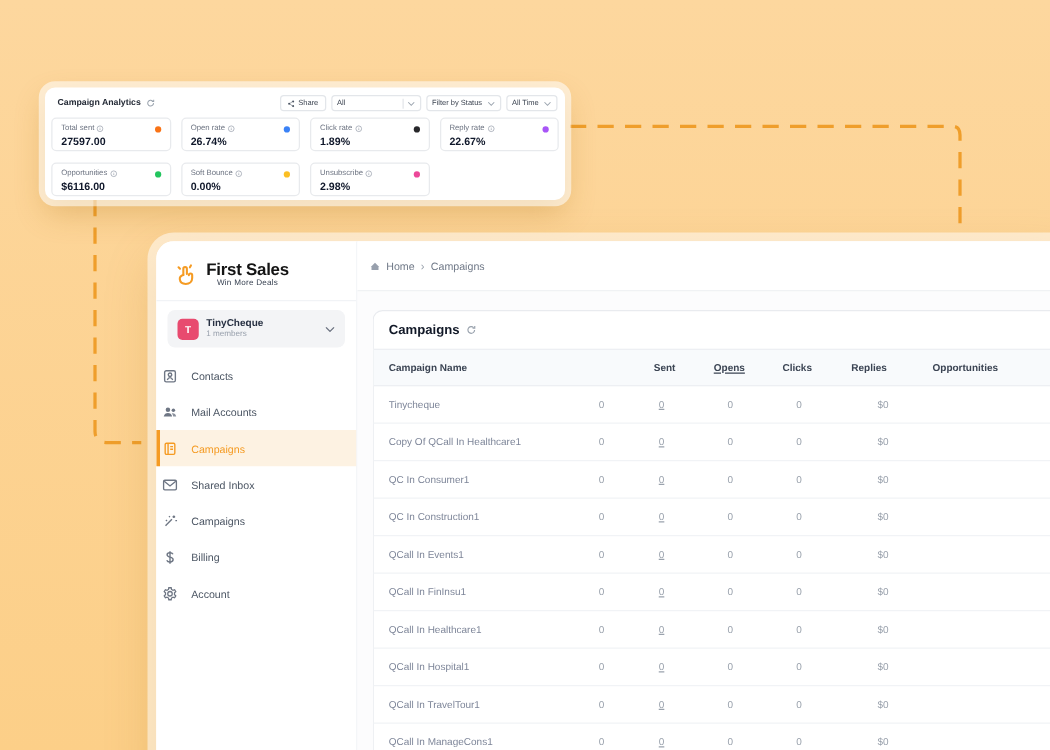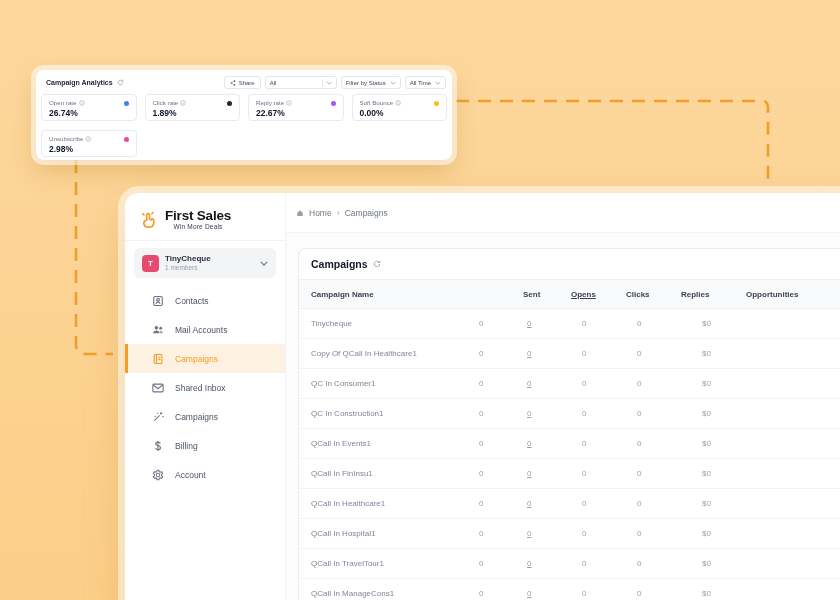--- a/index.html
+++ b/index.html
@@ -59,21 +59,21 @@
   .workspace{ display:flex; align-items:center; gap:6px; margin:7px 9px 0 9px; height:30px;
               background:#f3f4f6; border-radius:6px; padding:0 8px; cursor:pointer; }
   .ws-avatar{ width:17px; height:17px; border-radius:4px; background:var(--avatar-bg,#e84a6f); color:#fff;
               font-size:8px; font-weight:bold; display:flex; align-items:center; justify-content:center; flex:none; }
   .ws-text{ flex:1; min-width:0; }
   .ws-name{ font-size:8px; font-weight:600; color:#273042; line-height:1.2; }
   .ws-members{ font-size:6.5px; color:#98a0ac; line-height:1.2; }
   .icon-chevron-ws{ width:8px; height:5px; color:#6b7280; flex:none; }
 
   .nav{ margin-top:8px; }
-  .nav-item{ position:relative; display:flex; align-items:center; gap:11px; height:29px; padding-left:27px; cursor:pointer; }
+  .nav-item{ position:relative; display:flex; align-items:center; gap:11px; height:29px; padding-left:5px; cursor:pointer; }
   .nav-icon{ width:12px; height:12px; color:#6e7684; flex:none; display:flex; align-items:center; justify-content:center; }
   .nav-label{ font-size:8.5px; font-weight:500; color:#4b5563; }
   .nav-item.active{ background:#fdf2e2; }
   .nav-item.active::before{ content:""; position:absolute; left:0; top:0; bottom:0; width:3px; background:var(--accent,#f59b23); }
   .nav-item.active .nav-icon, .nav-item.active .nav-label{ color:var(--accent,#f59b23); }
 
   .content{ flex:1; display:flex; flex-direction:column; background:#fcfcfd; min-width:0; }
   .breadcrumb{ display:flex; align-items:center; gap:5px; height:40px; padding-left:10px;
                background:#fff; border-bottom:1px solid #f0f2f4; flex:none; }
   .icon-home{ width:8px; height:8px; color:#98a0ad; }
@@ -147,20 +147,31 @@
             <path d="M1 1l4 4 4-4" stroke="currentColor" stroke-width="1.4" fill="none"></path>
           </svg>
       </div>
     </div>
   </div>
 
   <div class="metric-grid">
 
     <div class="metric-card">
       <div class="metric-label-row">
+          <span class="metric-label">Total sent</span>
+        <svg class="icon-info" viewBox="0 0 10 10">
+            <circle cx="5" cy="5" r="3.8" fill="none" stroke="currentColor"></circle>
+            <path d="M5 4.4v2.4M5 3v.4" stroke="currentColor"></path>
+          </svg>
+        </div>
+      <div class="metric-value">27597.00</div>
+      <span class="dot" style="background: rgb(249, 115, 22);"></span>
+    </div>
+    <div class="metric-card">
+      <div class="metric-label-row">
           <span class="metric-label">Open rate</span>
         <svg class="icon-info" viewBox="0 0 10 10">
             <circle cx="5" cy="5" r="3.8" fill="none" stroke="currentColor"></circle>
             <path d="M5 4.4v2.4M5 3v.4" stroke="currentColor"></path>
           </svg>
         </div>
       <div class="metric-value">26.74%</div>
       <span class="dot" style="background: rgb(59, 130, 246);"></span>
     </div>
     <div class="metric-card">
@@ -177,20 +188,31 @@
     <div class="metric-card">
       <div class="metric-label-row">
           <span class="metric-label">Reply rate</span>
         <svg class="icon-info" viewBox="0 0 10 10">
             <circle cx="5" cy="5" r="3.8" fill="none" stroke="currentColor"></circle>
             <path d="M5 4.4v2.4M5 3v.4" stroke="currentColor"></path>
           </svg>
         </div>
       <div class="metric-value">22.67%</div>
       <span class="dot" style="background: rgb(168, 85, 247);"></span>
+    </div>
+    <div class="metric-card">
+      <div class="metric-label-row">
+          <span class="metric-label">Opportunities</span>
+        <svg class="icon-info" viewBox="0 0 10 10">
+            <circle cx="5" cy="5" r="3.8" fill="none" stroke="currentColor"></circle>
+            <path d="M5 4.4v2.4M5 3v.4" stroke="currentColor"></path>
+          </svg>
+        </div>
+      <div class="metric-value">$6116.00</div>
+      <span class="dot" style="background: rgb(34, 197, 94);"></span>
     </div>
     <div class="metric-card">
       <div class="metric-label-row">
           <span class="metric-label">Soft Bounce</span>
         <svg class="icon-info" viewBox="0 0 10 10">
             <circle cx="5" cy="5" r="3.8" fill="none" stroke="currentColor"></circle>
             <path d="M5 4.4v2.4M5 3v.4" stroke="currentColor"></path>
           </svg>
         </div>
       <div class="metric-value">0.00%</div>

